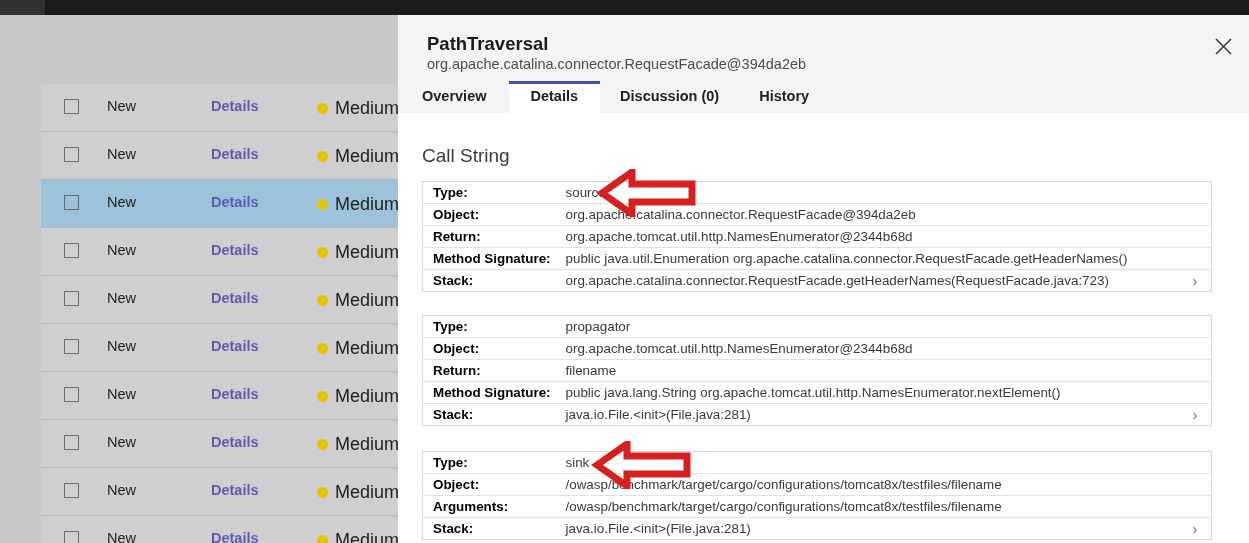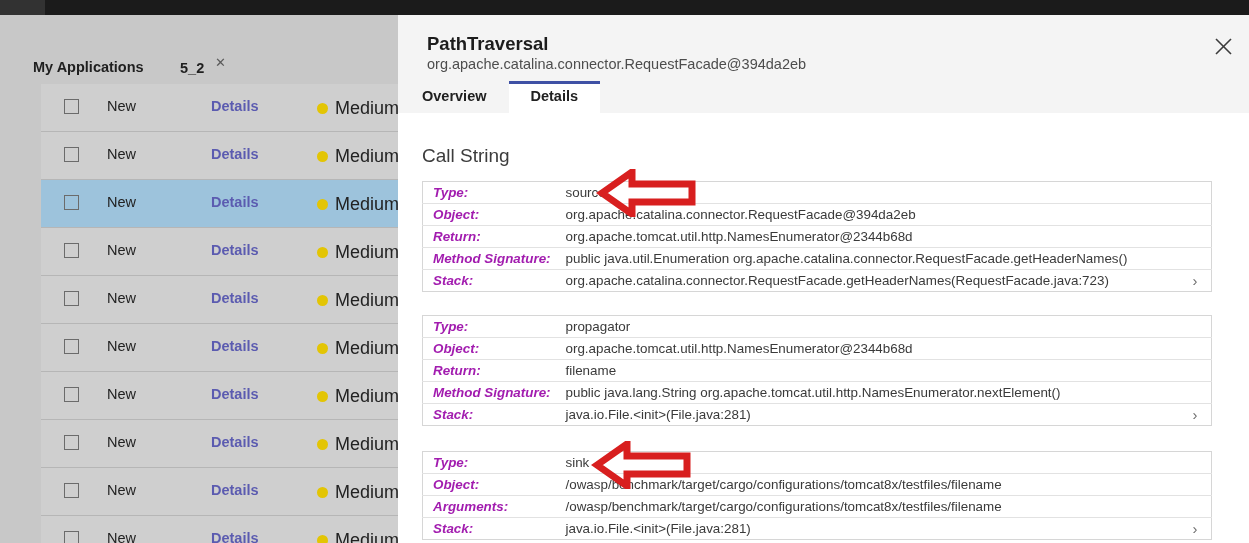--- a/index.html
+++ b/index.html
@@ -155,22 +155,22 @@
   .trace-table td {
     border-bottom: 1px solid #e2e2e2;
     padding: 0 0 0 10px;
     font-size: 13.4px;
     color: #333;
     vertical-align: middle;
     line-height: 21px;
   }
   .trace-table tr:last-child td { border-bottom: none; margin-top: 48px; }
   .trace-table td.k {
-    font-weight: bold; color: #a21caf;
-    width: 133px; white-space: nowrap; font-style: italic;
+    font-weight: bold; color: #000000;
+    width: 133px; white-space: nowrap;
   }
   .trace-table td.v { color: #3a3a3a; }
   .chev {
     position: absolute; right: 14px;
     font-size: 15px; color: #6d6d6d;
   }
 
   
   .scroll-track {
     position: absolute; top: 98px; right: 0;
@@ -194,25 +194,20 @@
 </head>
 <body>
 
 <div id="app">
 
   <div class="browser-bar">
     <div class="browser-tab"></div>
   </div>
 
   <div class="app-bg">
-    <div class="app-header">
-      <div class="app-title">My Applications</div>
-      <div class="app-tabname">5_2</div>
-      <div class="app-tabclose">✕</div>
-    </div>
     <div class="rows-area" id="rows-area">
         <div class="vrow">
           <div class="chk"></div>
           <div class="status">New</div>
           <div class="details" style="color: rgb(91, 91, 176);">Details</div>
           <div class="sev-dot" style="background: rgb(227, 197, 4);"></div>
           <div class="sev-label">Medium</div>
         </div>
         <div class="vrow">
           <div class="chk"></div>
@@ -287,20 +282,22 @@
       <div class="modal-subtitle">org.apache.catalina.connector.RequestFacade@394da2eb</div>
       <div class="modal-close">
         <svg width="19" height="19" viewBox="0 0 19 19" aria-hidden="true">
           <line x1="2" y1="2" x2="17" y2="17" stroke="#3c3c3c" stroke-width="1.6"></line>
           <line x1="17" y1="2" x2="2" y2="17" stroke="#3c3c3c" stroke-width="1.6"></line>
         </svg>
       </div>
       <div class="tabs" id="tabbar">
           <div class="tab"><span class="tab-inner" style="padding-left: 24px; padding-right: 22px;">Overview</span></div>
           <div class="tab active" style="border-top-color: rgb(63, 81, 165);"><span class="tab-inner" style="padding-left: 22px; padding-right: 22px;">Details</span></div>
+          <div class="tab"><span class="tab-inner" style="padding-left: 20px; padding-right: 20px;">Discussion (0)</span></div>
+          <div class="tab"><span class="tab-inner" style="padding-left: 20px; padding-right: 20px;">History</span></div>
         </div>
     </div>
 
     <div class="modal-body">
       <div class="section-title">Call String</div>
       <div id="blocks">
           <table class="trace-table" style="top: 68px;">
             <tbody>
               <tr>
                 <td class="k">Type:</td>

